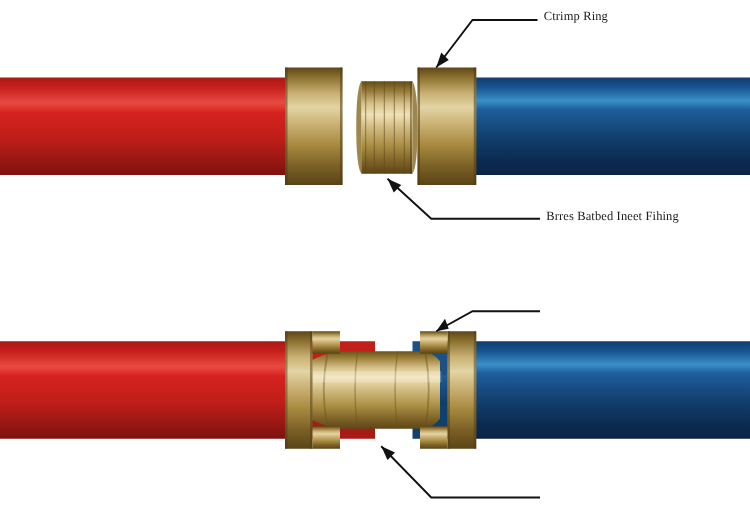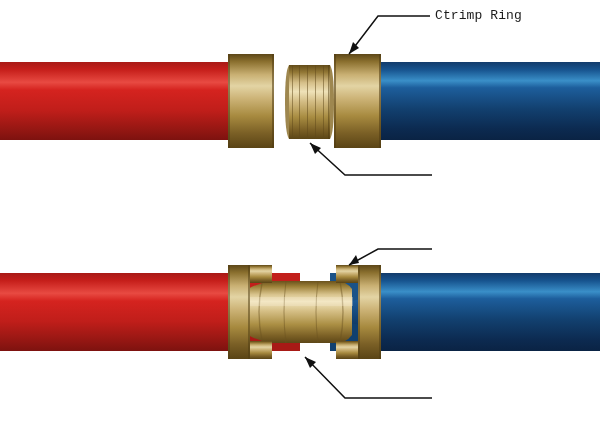--- a/index.html
+++ b/index.html
@@ -31,22 +31,22 @@
   .svg-layer {
     position: absolute;
     left: 0; top: 0;
     width: 600px;
     height: 211px;
     overflow: visible;
   }
 
   .label {
     position: absolute;
-    font-family: Liberation Mono, monospace;
-    font-size: 13px;
+    font-family: Liberation Serif, serif;
+    font-size: 10px;
     color: #1b1b1b;
     white-space: nowrap;
     letter-spacing: 0.1px;
     line-height: 1;
   }
   #label-crimp-top    { left: 435px; top: 9px; }
   #label-fitting-top  { left: 437px; top: 169px; }
 </style>
 </head>
 <body>
@@ -126,20 +126,21 @@
         <path d="M349,54 L353,42 L359,48 z" fill="#111111"></path>
       </g>
 
       <g>
         <path d="M432,175 L345,175 L310,143" stroke="#111111" stroke-width="1.5" fill="none"></path>
         <path d="M310,143 L321,148 L315,154 z" fill="#111111"></path>
       </g>
     </svg>
 
     <div class="label" id="label-crimp-top">Ctrimp Ring</div>
+    <div class="label" id="label-fitting-top">Brres Batbed Ineet Fihing</div>
   </div>
 
   <div class="diagram" id="diagram-bottom">
     <svg class="svg-layer" viewBox="0 0 600 211" preserveAspectRatio="none">
       <defs>
         <linearGradient id="gRedBot" x1="0" y1="0" x2="0" y2="1">
           <stop offset="0%" stop-color="#a81a16"></stop>
           <stop offset="10%" stop-color="#c61f1b"></stop>
           <stop offset="26%" stop-color="#e84a42"></stop>
           <stop offset="36%" stop-color="#d5231f"></stop>

